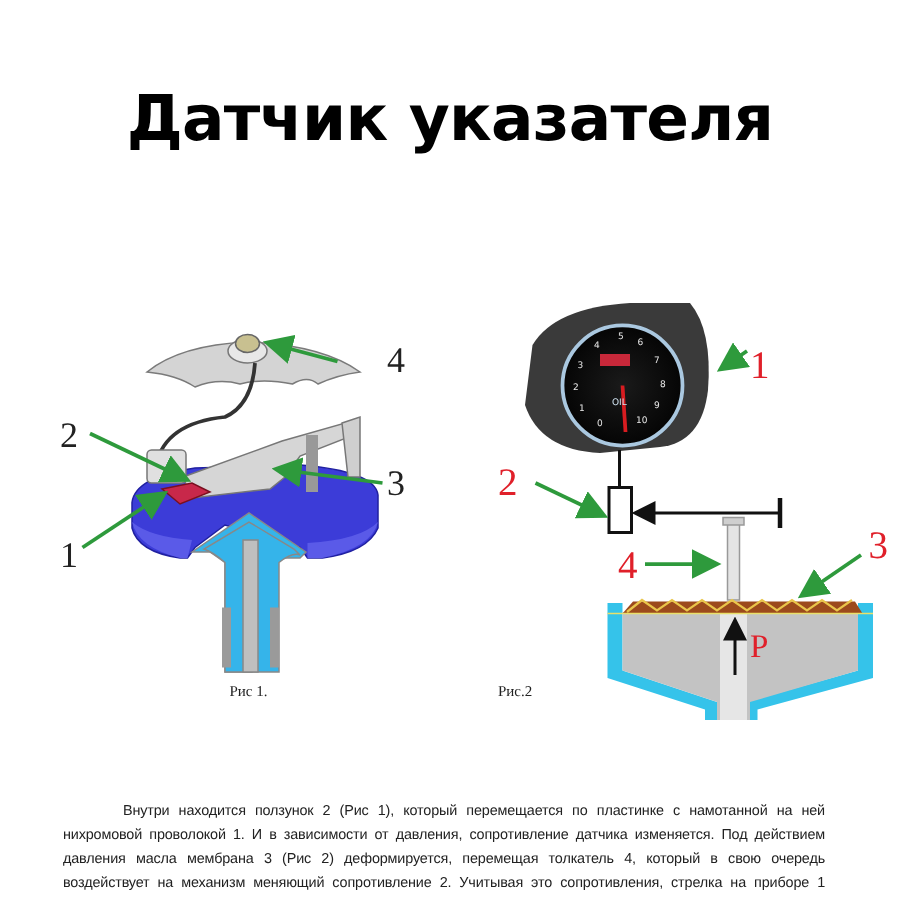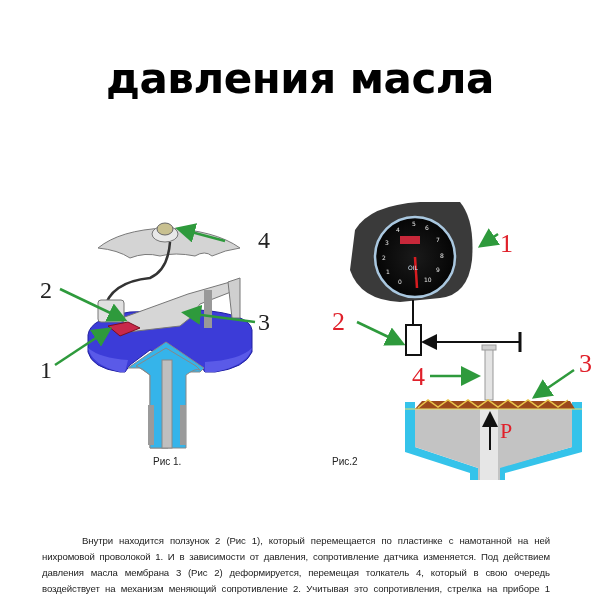--- a/index.html
+++ b/index.html
@@ -4,33 +4,33 @@
 <style>
   html, body { margin: 0; padding: 0; background: #ffffff; }
   body { width: 600px; height: 600px; position: relative; overflow: hidden; font-family: "DejaVu Sans", sans-serif; }
   .title {
     position: absolute; left: 0; width: 600px; top: 48px;
     text-align: center; font-family: "DejaVu Sans", sans-serif;
     font-weight: bold; font-size: 42px; line-height: 62px; color: #000;
     letter-spacing: -0.5px;
   }
   .fig { position: absolute; }
-  .caption { position: absolute; font-family: Liberation Sans, sans-serif; font-size: 10px; color: #222; }
+  .caption { position: absolute; font-family: Liberation Serif, serif; font-size: 10px; color: #222; }
   .desc {
     position: absolute; left: 42px; top: 501px; width: 508px;
     font-family: "Liberation Sans", sans-serif; font-size: 9.6px; line-height: 16px;
     color: #222; text-align: justify; text-indent: 40px; letter-spacing: -0.1px; margin-top: 32px;
   }
   .lbl { font-family: "Liberation Serif", serif; }
 </style>
 </head>
 <body>
 
 <div class="title">
-  <div>давления масла</div>
+  <div>Датчик указателя</div>
 </div>
 
 <svg class="fig" style="left:0;top:200px" width="300" height="260" viewBox="0 0 300 260">
   <defs>
     <marker id="ga1" markerWidth="8" markerHeight="8" refX="6" refY="4" orient="auto">
       <path d="M0,0 L8,4 L0,8 z" fill="#2e9a3c"></path>
     </marker>
   </defs>
 
   <path d="M98,48 Q120,30 165,28 Q215,30 240,48 Q225,50 212,56 Q205,50 195,56 Q175,52 160,56 Q145,52 130,58 Q118,50 98,48 z" fill="#d4d4d4" stroke="#7a7a7a" stroke-width="1"></path>

